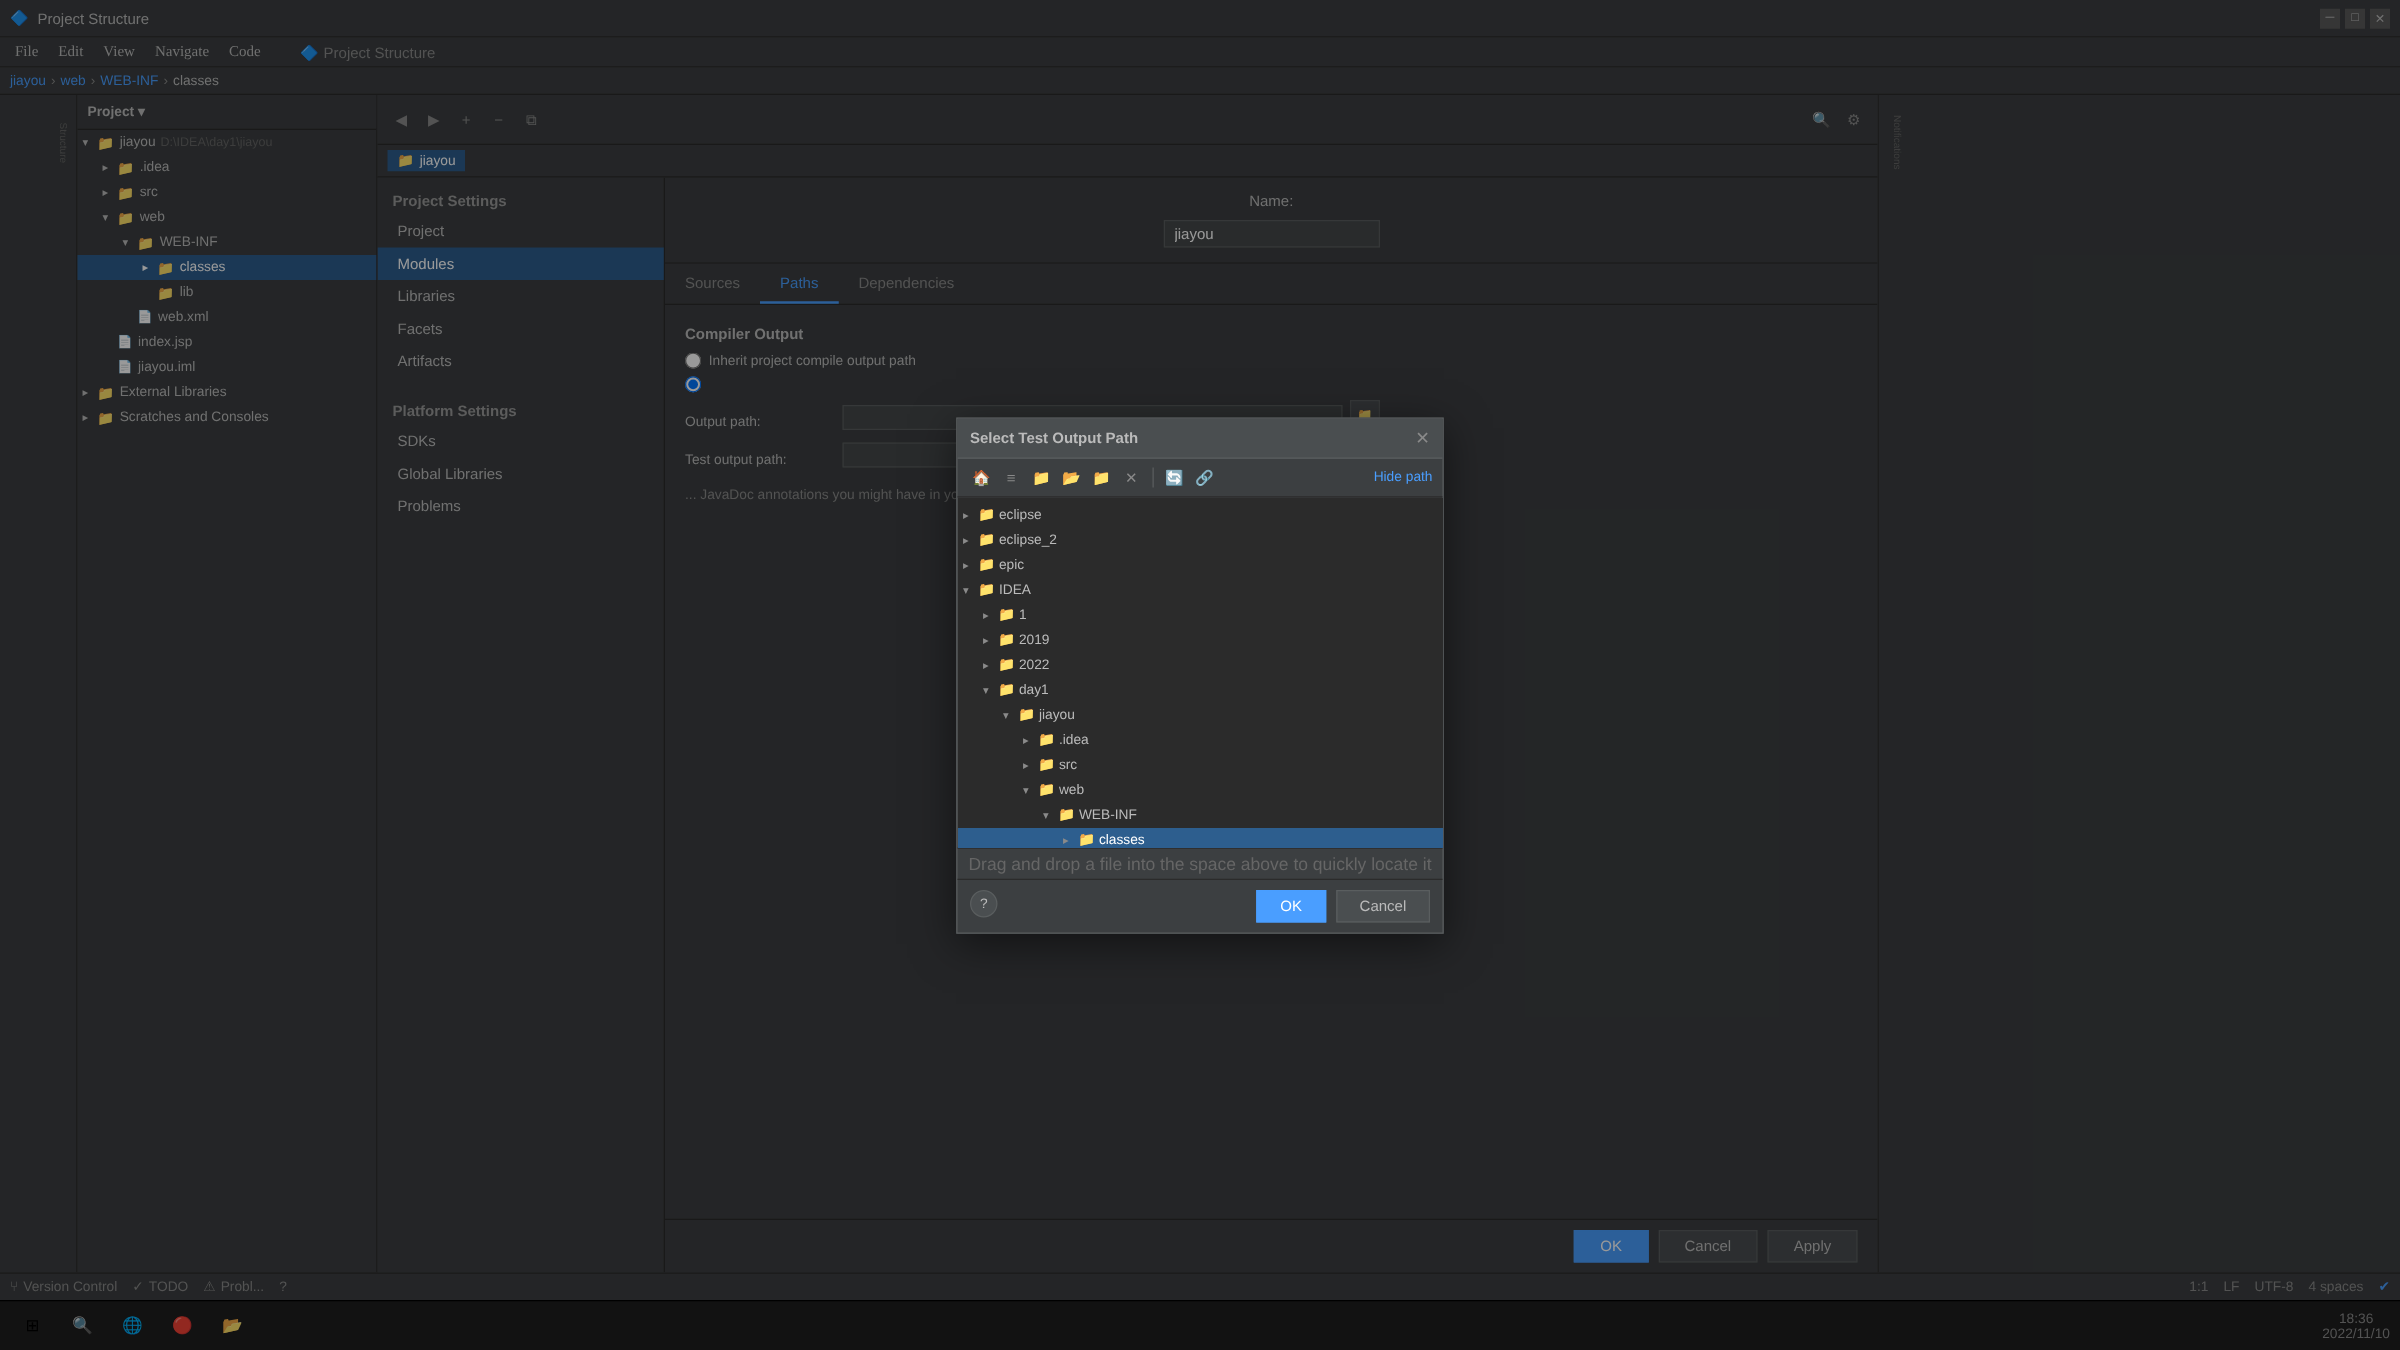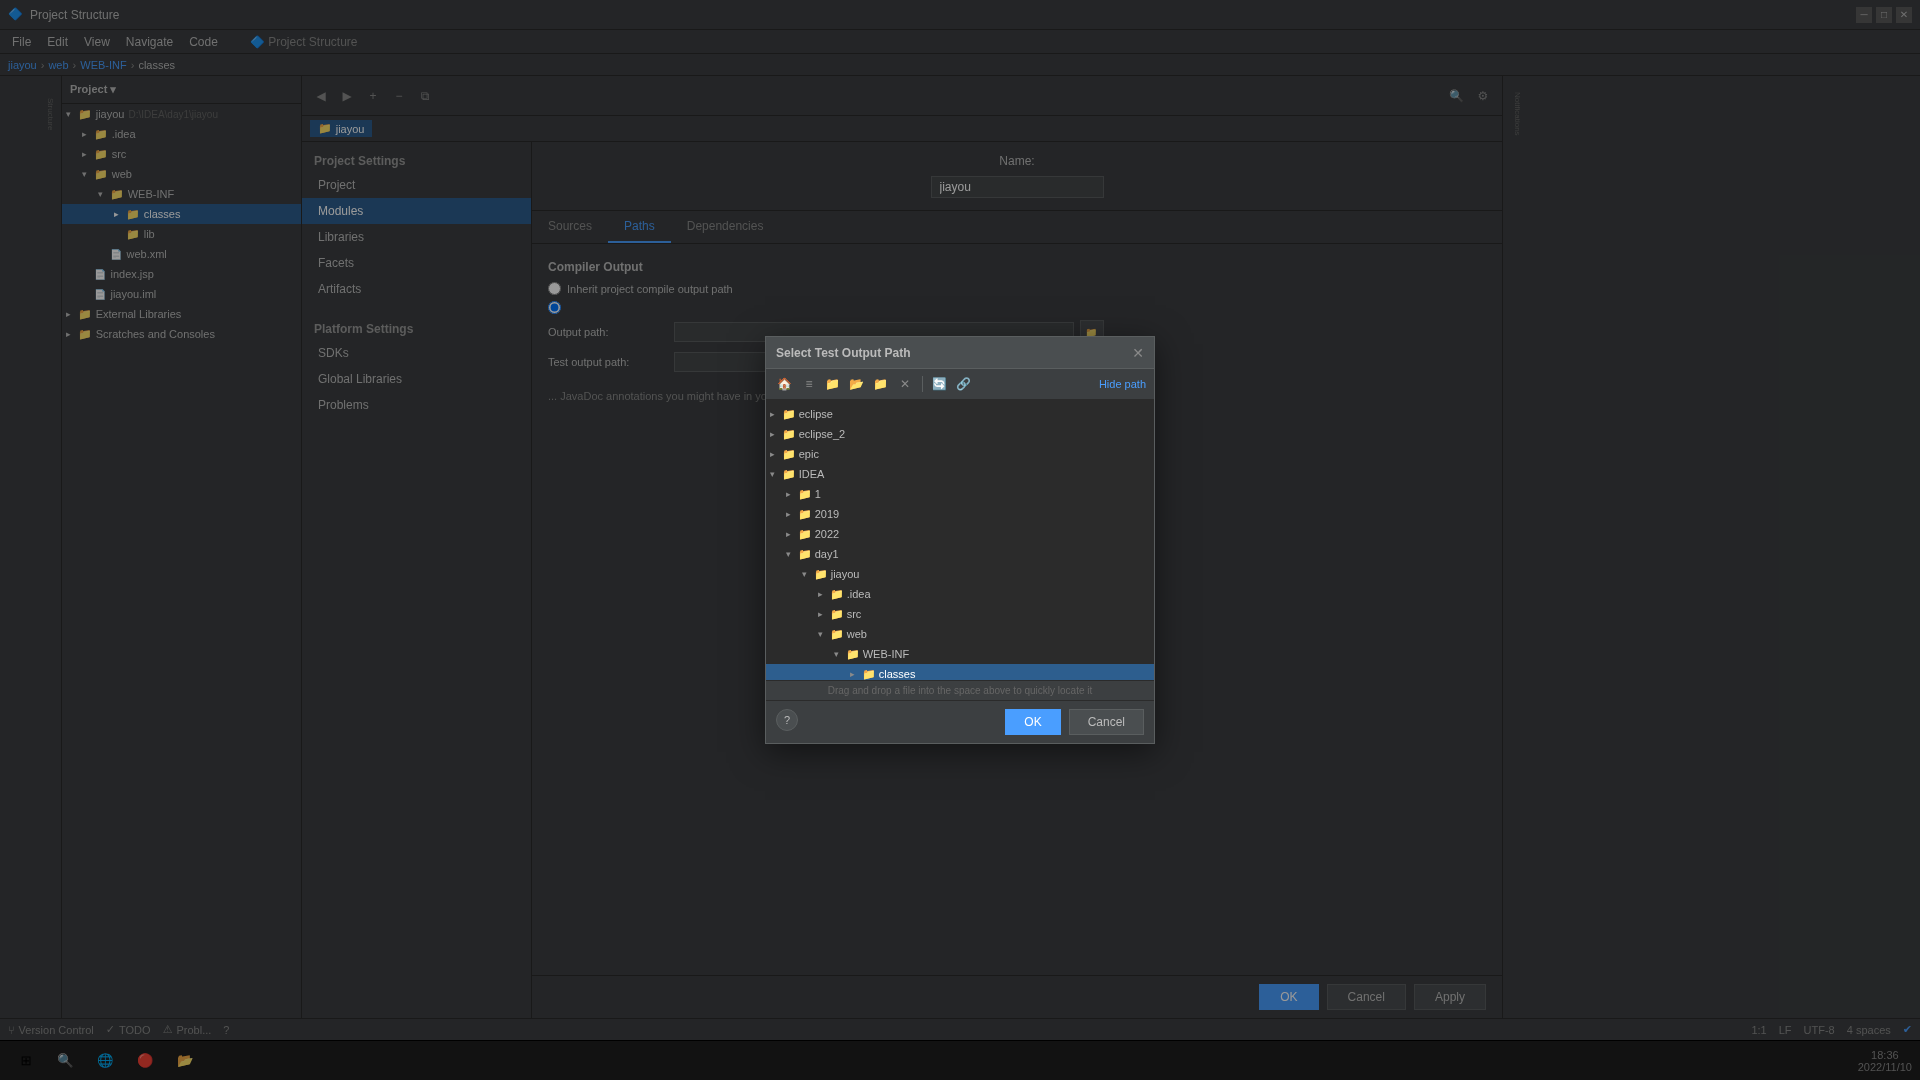--- a/index.html
+++ b/index.html
@@ -50,20 +50,21 @@
       align-items: center;
       padding: 0 4px;
       border-bottom: 1px solid #2b2b2b;
       flex-shrink: 0;
     }
     .menu-item {
       padding: 2px 8px;
       color: #bbbbbb;
       font-size: 12px;
       cursor: pointer;
+      font-family: Liberation Serif, serif;
     }
 
     
     .breadcrumb-bar {
       height: 22px;
       background: #3c3f41;
       display: flex;
       align-items: center;
       padding: 0 8px;
       border-bottom: 1px solid #2b2b2b;
@@ -208,21 +209,21 @@
     .ps-radio-row {
       display: flex;
       align-items: center;
       gap: 6px;
       margin-bottom: 6px;
       font-size: 11px;
       color: #bbbbbb;
     }
     .ps-path-row {
       display: flex;
-      align-items: center;
+      align-items: flex-end;
       gap: 6px;
       margin-bottom: 6px;
     }
     .ps-path-input {
       background: #45494a;
       border: 1px solid #5a5e5f;
       color: #ffffff;
       padding: 3px 8px;
       font-size: 11px;
       width: 400px;
@@ -391,21 +392,21 @@
       cursor: pointer;
       font-size: 11px;
       color: #bbbbbb;
     }
     .dtree-node.selected { background: #2d5e8e; color: #ffffff; }
     .dtree-arrow { width: 12px; display: inline-block; font-size: 9px; color: #8a8a8a; }
     .dtree-folder { color: #e8a838; margin-right: 3px; font-size: 11px; }
 
     .dialog-hint {
       padding: 4px 8px;
-      font-size: 10px;
+      font-size: 14px;
       color: #666;
       border-top: 1px solid #2b2b2b;
       text-align: center;
     }
 
     .dialog-action-btns {
       display: flex;
       justify-content: flex-end;
       padding: 8px 10px;
       gap: 8px;

